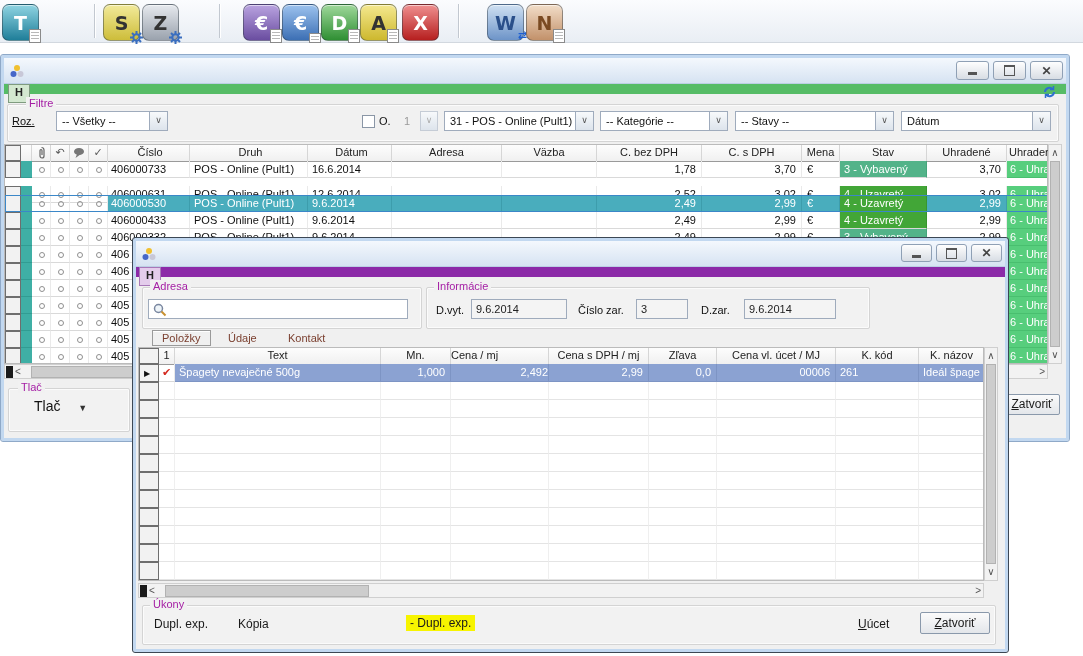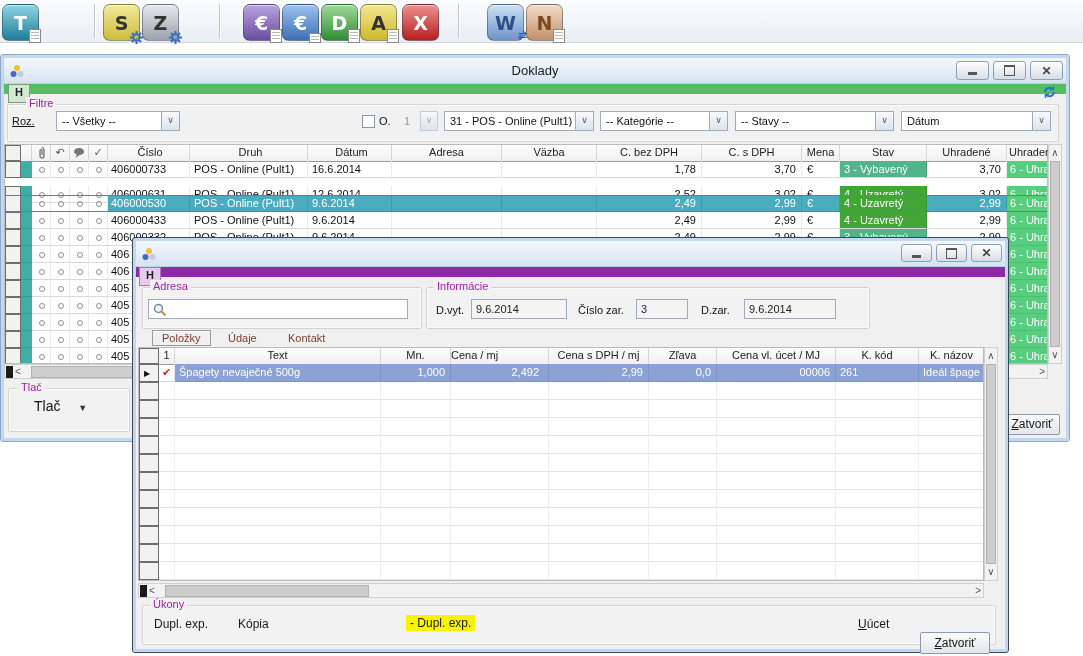--- a/index.html
+++ b/index.html
@@ -92,34 +92,34 @@
   
   .sb{position:absolute;background:#f2f2f2;border:1px solid #cfcfcf;box-sizing:border-box;}
   .sbthumb{position:absolute;background:#cdcdcd;border:1px solid #b2b2b2;box-sizing:border-box;}
   .sbarr{position:absolute;color:#555;font-size:10px;line-height:14px;text-align:center;cursor:pointer;}
   .splitter{position:absolute;background:#1a1a1a;}
   
   .p-sel{left:0;width:20px;background:#f2f2f2;border:1px solid #6e6e6e;}
   .p-one{left:20px;width:16px;text-align:center;padding:0}
   .p-text{left:36px;width:206px;padding-left:4px}
   .p-mn{left:242px;width:70px;text-align:right;padding-right:5px}
-  .p-cena{left:312px;width:98px;text-align:right;padding-right:9px}
+  .p-cena{left:312px;width:98px;text-align:right;padding-right:0}
   .p-dph{left:410px;width:100px;text-align:right;padding-right:5px}
   .p-zlava{left:510px;width:68px;text-align:right;padding-right:5px}
   .p-vlucet{left:578px;width:119px;text-align:right;padding-right:5px}
   .p-kkod{left:697px;width:83px;padding-left:4px}
   .p-knazov{left:780px;width:66px;padding-left:4px}
   .iselrow .sel-bl{background:#8ba2d2;color:#fff;border-right-color:#7d94c4;border-bottom-color:#7d94c4;}
   .prow{height:18px !important;line-height:17px !important;}
   .tab{position:absolute;font-size:11px;color:#7b4030;cursor:pointer;white-space:nowrap;}
   .tab.active{border:1px solid #9a9a9a;background:#f0f0f0;padding:1px 9px;box-shadow:inset 0 1px 0 #fff;}
   .linkact{position:absolute;font-size:12px;color:#1a1a1a;cursor:pointer;white-space:nowrap;}
   .hl-yellow{background:#f7f400;padding:1px 4px;}
   .btn{position:absolute;border:1px solid #8a99ab;border-radius:2px;background:linear-gradient(#fbfbfb,#e3e6ea);
-    text-align:center;font-size:12px;color:#1a1a1a;cursor:pointer;box-sizing:border-box;margin-top:20px;}
+    text-align:center;font-size:12px;color:#1a1a1a;cursor:pointer;box-sizing:border-box;}
   u{text-decoration:underline;}
 </style>
 </head>
 <body>
 
 <div id="toolbar">
   <div class="tsep" style="left:94px"></div>
   <div class="tsep" style="left:219px"></div>
   <div class="tsep" style="left:458px"></div>
   <div class="tbtn tb-t" style="left:2px">
@@ -169,21 +169,20 @@
     </div>
 </div>
 
 <div class="win" style="left:1px;top:55px;width:1062px;height:380px">
   <div class="titlebar">
     <svg width="16" height="14" style="margin-left:5px">
       <circle cx="8" cy="4" r="3" fill="#f0c030"></circle>
         <circle cx="4.5" cy="10" r="3" fill="#4667c8"></circle>
         <circle cx="11.5" cy="10" r="3" fill="#c8c8d8"></circle>
     </svg>
-    <div class="title">Doklady</div>
     <div class="winbtns">
       <div class="winbtn">
           <div class="mingl"></div>
         </div>
       <div class="winbtn">
           <div class="maxgl"></div>
         </div>
       <div class="winbtn">
           <div class="clsgl">✕</div>
         </div>
@@ -194,21 +193,21 @@
   <svg class="abs" style="left:1038px;top:27px" width="15" height="14">
     <path d="M3 7a4.5 4.5 0 0 1 8-2.6" fill="none" stroke="#2f6fd0" stroke-width="2"></path>
       <path d="M11.5 1v3.6H8" fill="none" stroke="#2f6fd0" stroke-width="1.5"></path>
     <path d="M12 7a4.5 4.5 0 0 1-8 2.6" fill="none" stroke="#2f6fd0" stroke-width="2"></path>
       <path d="M3.5 13V9.4H7" fill="none" stroke="#2f6fd0" stroke-width="1.5"></path>
   </svg>
 
   <div class="grp" style="left:3px;top:46px;width:1050px;height:36px;background:#f1f1f1"></div>
   <div class="grplbl" style="left:22px;top:39px">Filtre</div>
   <div class="lbl" style="left:8px;top:57px;text-decoration:underline">Roz.</div>
-  <div class="combo" style="left:52px;top:53px;width:124px;height:20px">
+  <div class="combo" style="left:52px;top:53px;width:112px;height:20px">
     <span>-- Všetky --</span><span class="arr">∨</span>
   </div>
   <div class="chk" style="left:358px;top:57px"></div>
   <div class="lbl" style="left:375px;top:57px">O.</div>
   <div class="lbl" style="left:400px;top:57px;color:#9a9a9a">1</div>
   <div class="combo dis" style="left:416px;top:53px;width:18px;height:20px">
       <span class="arr" style="border-left:0;width:16px">∨</span>
     </div>
   <div class="combo" style="left:440px;top:53px;width:150px;height:20px">
     <span>31 - POS - Online (Pult1)</span><span class="arr">∨</span>

